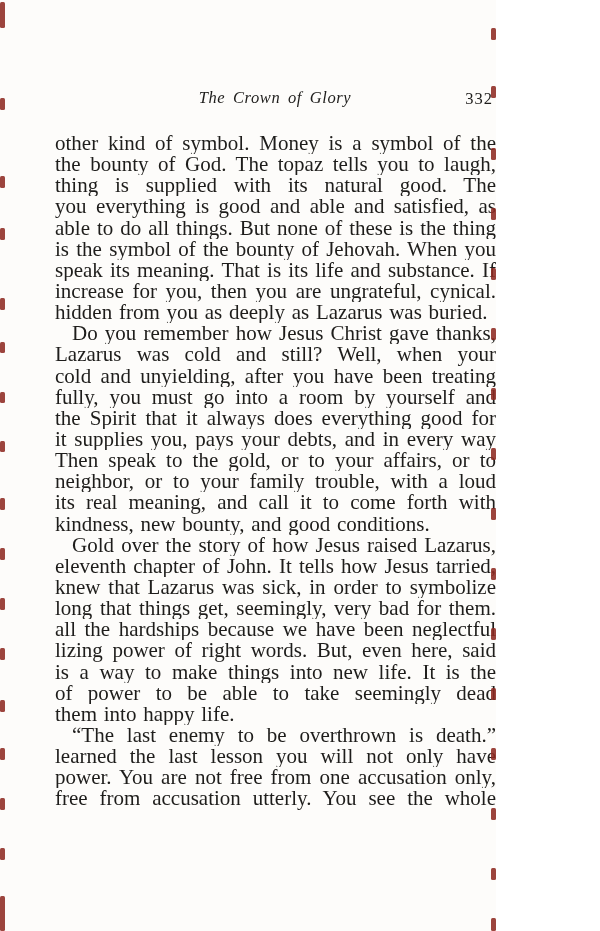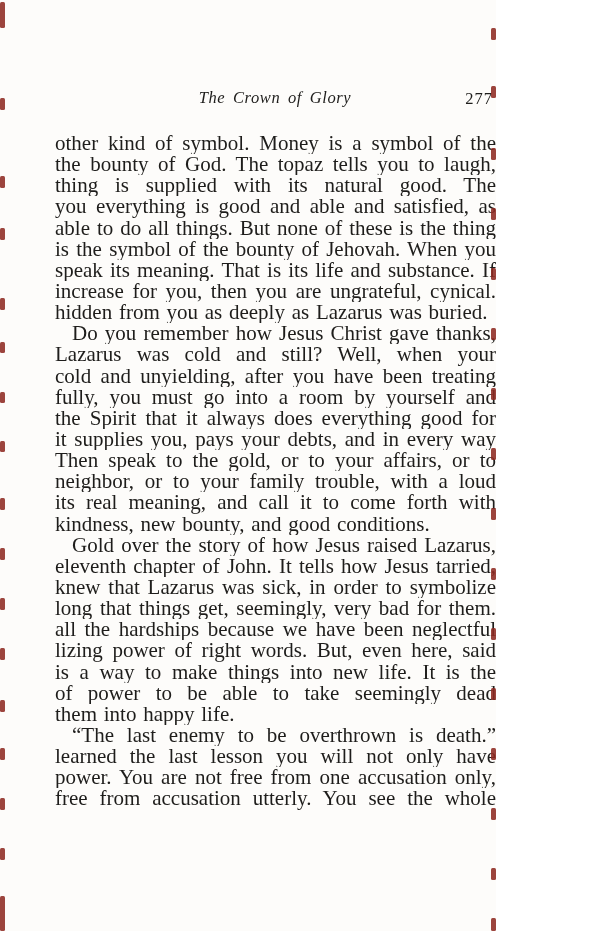--- a/index.html
+++ b/index.html
@@ -71,21 +71,21 @@
     background: radial-gradient(ellipse at center, rgba(140,140,140,0.38) 0%, rgba(160,160,160,0.18) 55%, rgba(160,160,160,0) 75%);
   }
 </style>
 </head>
 <body>
 
 <div class="page" style="--paper: #fdfcfa; --ink: #1e1d1b; --edge: #8e2a22;">
 
   <div class="running-header">
     <div class="header-title">The Crown of Glory</div>
-    <div class="page-number">277</div>
+    <div class="page-number">332</div>
   </div>
 
   <div class="text-block">
       <div class="paragraph">
         <div class="line">other kind of symbol. Money is a symbol of the riches of God,</div>
         <div class="line">the bounty of God. The topaz tells you to laugh, because every-</div>
         <div class="line">thing is supplied with its natural good. The amethyst tells</div>
         <div class="line">you everything is good and able and satisfied, as well as</div>
         <div class="line">able to do all things. But none of these is the thing itself. Gold</div>
         <div class="line">is the symbol of the bounty of Jehovah. When you look at gold,</div>

